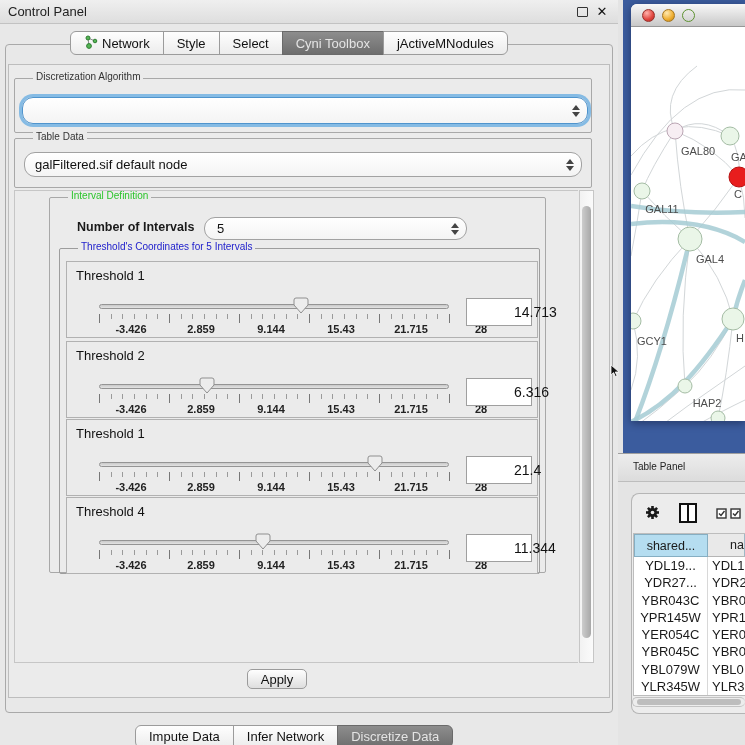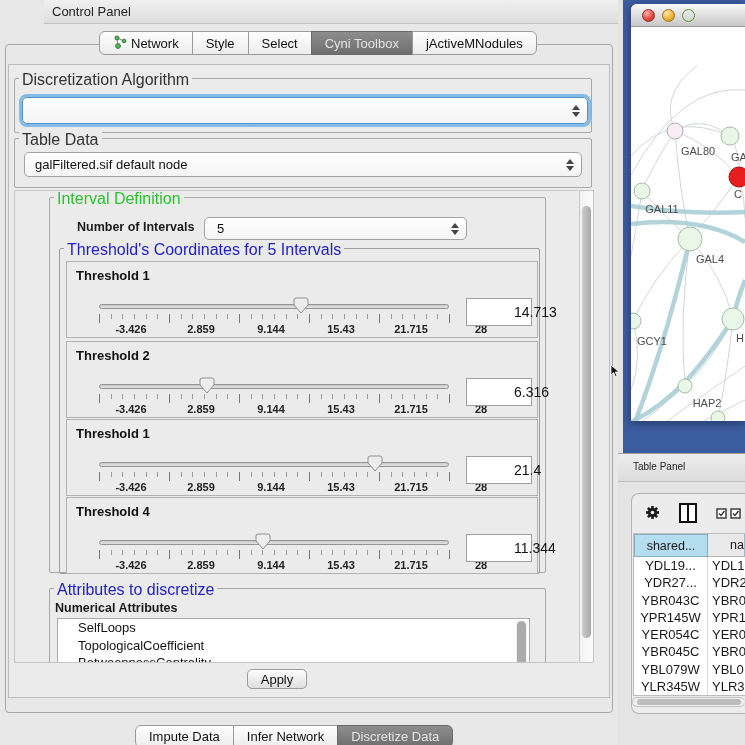--- a/index.html
+++ b/index.html
@@ -2,47 +2,47 @@
 <html><head>
 <meta charset="utf-8">
 <style>
   *{margin:0;padding:0;box-sizing:border-box;}
   html,body{width:745px;height:745px;}
   body{font-family:"Liberation Sans","DejaVu Sans",sans-serif;font-size:13px;color:#1a1a1a;}
   #screen{position:relative;width:745px;height:745px;background:#e8e8e8;overflow:hidden;}
 
   
   .titlebar{position:absolute;left:0;top:0;width:618px;height:24px;
-    background:linear-gradient(#efefef,#dedede);border-bottom:1px solid #c2c2c2;margin-left:44px;}
+    background:linear-gradient(#efefef,#dedede);border-bottom:1px solid #c2c2c2;}
   .titlebar .tb-text{position:absolute;left:8px;top:4px;font-size:13px;color:#222;}
   .float-icon{position:absolute;left:577px;top:7px;width:11px;height:10px;border:1.5px solid #333;border-radius:1px;}
   .close-icon{position:absolute;left:596px;top:5px;width:12px;height:13px;font-weight:bold;font-size:13px;color:#111;line-height:13px;text-align:center;}
 
   .tabbedpane-border{position:absolute;left:5px;top:44px;width:608px;height:669px;border:1px solid #a9a9a9;border-radius:4px;}
   .inner-panel{position:absolute;left:8px;top:64px;width:602px;height:634px;border:1px solid #bdbdbd;background:#ebebeb;}
 
   
   .seggroup{position:absolute;display:flex;height:24px;z-index:30;}
   .seg{display:flex;align-items:center;gap:4px;padding:0 13px;background:linear-gradient(#fefefe,#ececec);
     border:1px solid #9b9b9b;margin-left:-1px;font-size:13px;color:#111;white-space:nowrap;}
   .seg:first-child{border-radius:6px 0 0 6px;margin-left:0;}
   .seg:last-child{border-radius:0 6px 6px 0;}
   .seg.sel{background:linear-gradient(#8d8d8d,#6e6e6e);color:#e4e4e4;border-color:#6a6a6a;}
   .seggroup.bottom{height:23px;margin-top:23px;}
   .seggroup.bottom .seg{font-size:13px;}
 
   
   .group{position:absolute;border:1px solid #a8a8a8;border-radius:2px;}
-  .glabel{position:absolute;top:-8px;left:4px;padding:0 3px;background:#ebebeb;font-size:16px;}
+  .glabel{position:absolute;top:-8px;left:18px;padding:0 3px;background:#ebebeb;font-size:10px;}
   .glabel.green{color:#2cc42c;}
   .glabel.blue{color:#2121cc;}
   .glabel.dark{color:#333;}
 
   
-  .combo{position:absolute;background:linear-gradient(#ffffff,#f4f4f4);border:1px solid #a2a2a2;border-radius:5px;
+  .combo{position:absolute;background:linear-gradient(#ffffff,#f4f4f4);border:1px solid #a2a2a2;border-radius:11px;
     font-size:13px;color:#111;display:flex;align-items:center;padding-left:10px;}
   .stepper{position:absolute;right:7px;top:50%;transform:translateY(-50%);display:flex;flex-direction:column;gap:2px;}
   .stepper .up{width:0;height:0;border-left:4px solid transparent;border-right:4px solid transparent;border-bottom:5px solid #444;}
   .stepper .dn{width:0;height:0;border-left:4px solid transparent;border-right:4px solid transparent;border-top:5px solid #444;}
   .combo.focusring{box-shadow:0 0 0 3px #85bbe4;border-color:#4f94cd;}
 
   
   .popup{position:absolute;left:13px;top:87px;width:563px;height:49px;background:rgba(255,255,255,0.90);
     border-radius:2px 2px 8px 8px;box-shadow:0 4px 10px rgba(0,0,0,0.35),0 0 1px rgba(0,0,0,0.3);z-index:50;}
   .popup .hint{padding-top:3px;text-align:center;font-size:12px;color:#b3b3b3;}
@@ -50,21 +50,21 @@
   .popup .opt.boldopt{font-weight:bold;}
 
   
   .viewport{position:absolute;left:14px;top:190px;width:564px;height:473px;overflow:hidden;background:#ebebeb;border:1px solid #c6c6c6;border-right:none;}
   .vscroll{position:absolute;left:579px;top:190px;width:15px;height:473px;background:linear-gradient(to right,#f2f2f2,#fbfbfb);border:1px solid #c6c6c6;}
   .vscroll .thumb{position:absolute;left:2px;top:15px;width:9px;height:432px;border-radius:5px;
     background:linear-gradient(to right,#cccccc,#a8a8a8);}
 
   
   .tpanel{position:absolute;left:6px;width:472px;height:77px;border:1px solid #b1b1b1;background:#ebebeb;}
-  .tpanel .tlabel{position:absolute;left:9px;top:6px;font-weight:bold;font-size:13px;color:#111;}
+  .tpanel .tlabel{position:absolute;left:9px;top:6px;font-weight:normal;font-size:13px;color:#111;}
   .slider-track{position:absolute;left:32px;top:42px;width:350px;height:5px;border:1px solid #949494;border-radius:3px;
     background:linear-gradient(#c9c9c9,#e3e3e3);}
   .ticks-minor{position:absolute;left:32px;top:52px;width:351px;height:5px;
     background:repeating-linear-gradient(to right,#9a9a9a 0 1px,transparent 1px 11.667px);}
   .ticks-major{position:absolute;left:32px;top:52px;width:351px;height:9px;
     background:repeating-linear-gradient(to right,#777 0 1px,transparent 1px 70px);}
   .ticklabels{position:absolute;left:32px;top:61px;width:360px;height:14px;}
   .ticklabels span{position:absolute;width:60px;text-align:center;font-size:11px;font-weight:bold;color:#222;}
   .thumb-svg{position:absolute;top:35px;}
   .valuebox{position:absolute;left:399px;top:36px;width:66px;height:28px;background:#fff;border:1px solid #9f9f9f;
@@ -118,21 +118,21 @@
 <div id="screen">
 
   <div class="titlebar">
     <span class="tb-text">Control Panel</span>
     <div class="float-icon"></div>
     <div class="close-icon">✕</div>
   </div>
 
   <div class="tabbedpane-border"></div>
 
-  <div class="seggroup" style="left:87px;top:31px;padding-left:12px;">
+  <div class="seggroup" style="left:58px;top:31px;padding-left:12px;">
     <div class="seg">
       <span>
         <svg width="14" height="14" viewBox="0 0 14 14">
           <line x1="4" y1="3" x2="5" y2="11" stroke="#8a8a8a" stroke-width="1"></line>
           <line x1="4" y1="3" x2="11" y2="6" stroke="#8a8a8a" stroke-width="1"></line>
           <circle cx="4" cy="3" r="2" fill="#55b555" stroke="#2e7d32"></circle>
           <circle cx="5" cy="11" r="2.4" fill="#55b555" stroke="#2e7d32"></circle>
           <circle cx="11" cy="6" r="1.8" fill="#55b555" stroke="#2e7d32"></circle>
         </svg>
       </span>
@@ -264,32 +264,20 @@
               <span style="left: 352px;">28</span>
             </div>
           <svg class="thumb-svg" style="left:188px;" width="16" height="17">
             <path d="M3 1 h10 q2 0 2 2 v5 l-7 8 l-7 -8 v-5 q0 -2 2 -2 z" fill="#ededed" stroke="#8f8f8f"></path>
             </svg>
           <div class="valuebox">11.344</div>
         </div>
       </div>
     </div>
 
-    <div class="group" style="left:34px;top:397px;width:497px;height:90px;">
-      <span class="glabel blue">Attributes to discretize</span>
-      <span style="position:absolute;left:5px;top:12px;font-weight:bold;font-size:12.5px;">Numerical Attributes</span>
-      <div class="listbox" style="left:7px;top:29px;width:473px;height:56px;">
-        <div class="list-scroll">
-            <div class="thumb"></div>
-          </div>
-      <div class="litem">SelfLoops</div>
-          <div class="litem">TopologicalCoefficient</div>
-          <div class="litem">BetweennessCentrality</div>
-        </div>
-    </div>
   </div>
 
   <div class="vscroll">
     <div class="thumb"></div>
   </div>
 
   <div class="btn" style="left:247px;top:669px;width:60px;height:20px;line-height:19px;">Apply</div>
 
   <div class="seggroup bottom" style="left:135px;top:702px;">
     <div class="seg">

